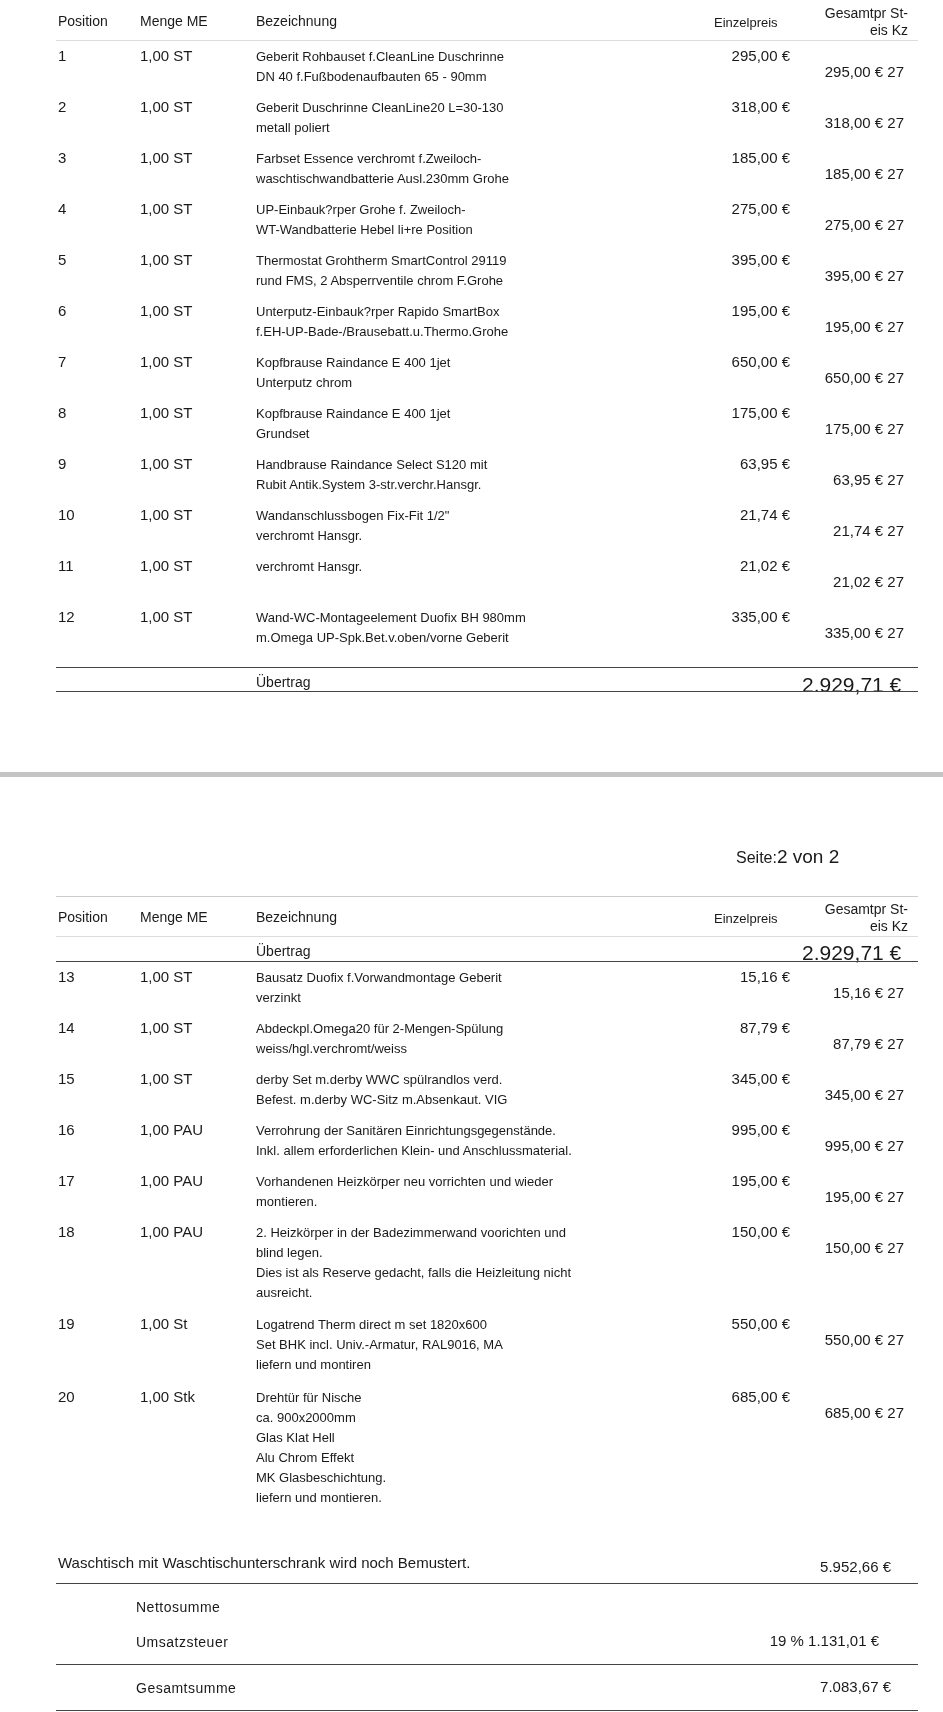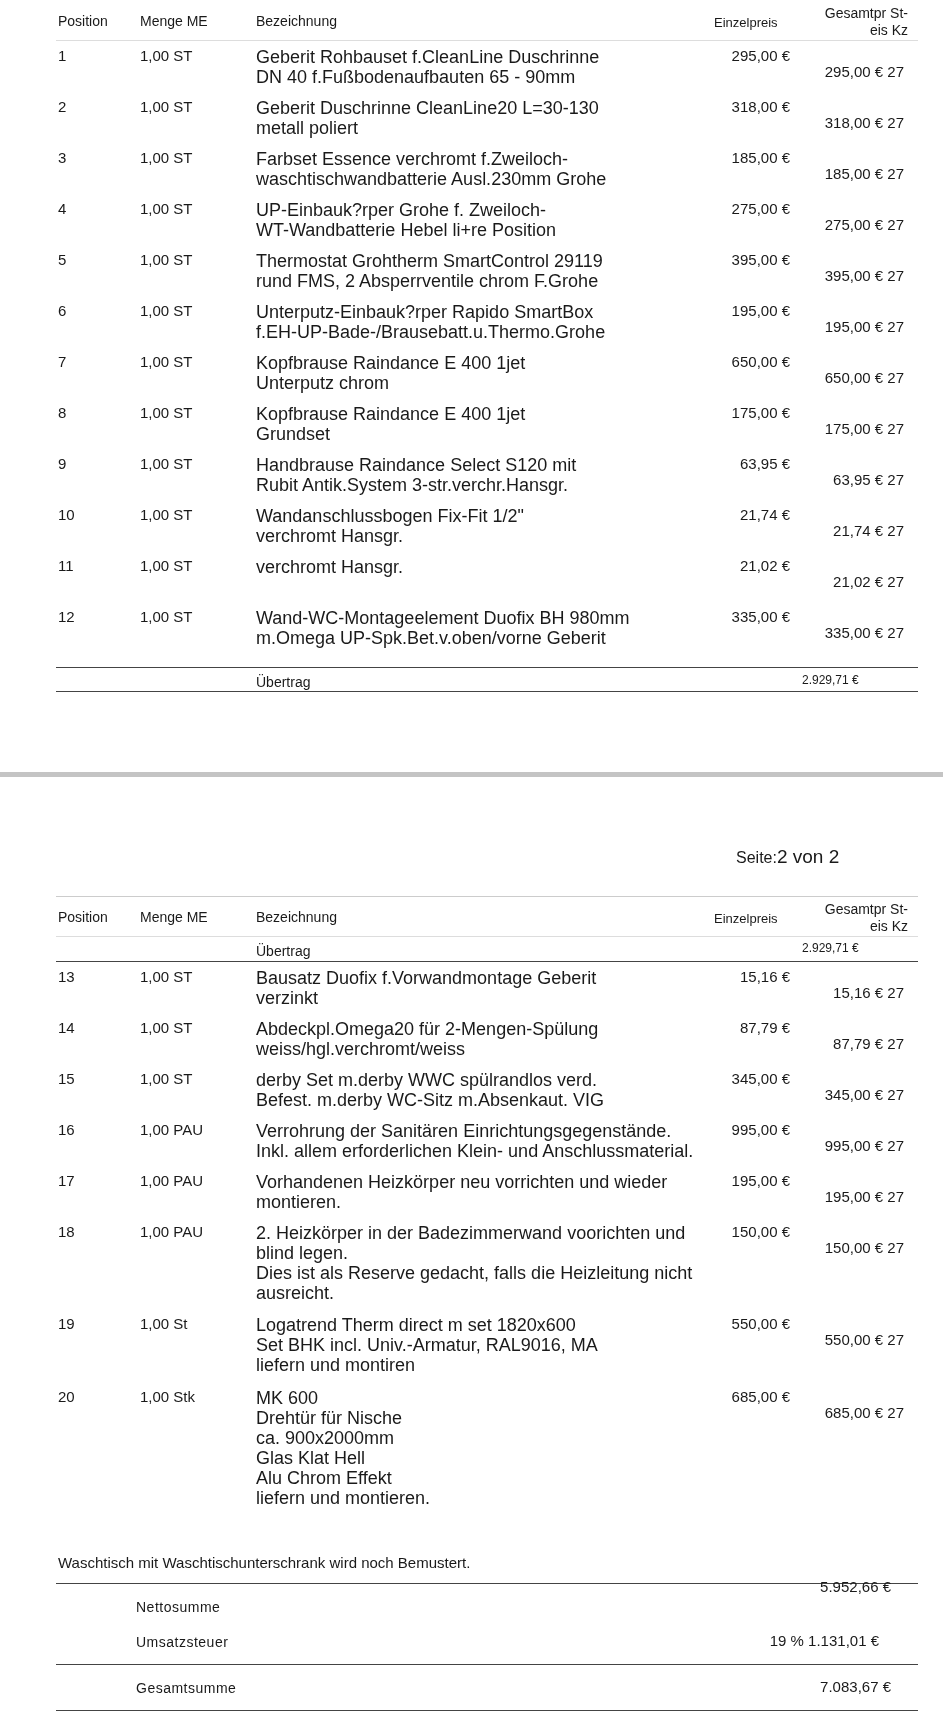--- a/index.html
+++ b/index.html
@@ -16,29 +16,29 @@
   .hdr span { position: absolute; font-size: 14px; }
   .h-pos { left: 2px; bottom: 11px; }
   .h-menge { left: 84px; bottom: 11px; }
   .h-bez { left: 200px; bottom: 11px; }
   .h-einzel { left: 658px; bottom: 10px; font-size: 13px !important; }
   .h-gesamt { left: 752px; bottom: 1px; font-size: 13px !important; text-align: right; line-height: 17px; width: 100px; }
 
   .row { position: absolute; left: 56px; width: 862px; font-size: 15px; }
   .c-pos { position: absolute; left: 2px; top: 0; }
   .c-menge { position: absolute; left: 84px; top: 0; width: 132px; }
-  .c-bez { position: absolute; left: 200px; top: 0; width: 470px; line-height: 20px; font-size: 18px; }
+  .c-bez { position: absolute; left: 200px; top: 0; width: 470px; line-height: 20px; font-size: 13px; }
   .c-bez div { white-space: nowrap; }
   .c-einzel { position: absolute; right: 128px; top: 0; text-align: right; white-space: nowrap; }
   .c-gesamt { position: absolute; right: 14px; top: 16px; text-align: right; white-space: nowrap; }
 
   .rule { position: absolute; left: 56px; width: 862px; height: 0; border-top: 1.5px solid #444; }
   .rule-light { border-top: 1px solid #cccccc; }
   .uebertrag { position: absolute; left: 256px; font-size: 14px; }
-  .uebertrag-val { position: absolute; left: 802px; font-size: 12px; }
+  .uebertrag-val { position: absolute; left: 802px; font-size: 21px; }
 
   .seite { position: absolute; left: 736px; top: 68px; font-size: 16px; }
   .note { position: absolute; left: 58px; font-size: 15px; }
   .sum-label { position: absolute; left: 136px; font-size: 14px; letter-spacing: 0.5px; }
   .sum-val { position: absolute; right: 52px; font-size: 15px; text-align: right; white-space: nowrap; }
 </style>
 </head>
 <body>
 
 <div class="page page1">
@@ -262,35 +262,35 @@
           <div>Set BHK incl. Univ.-Armatur, RAL9016, MA</div>
           <div>liefern und montiren</div>
         </div>
         <span class="c-einzel">550,00 €</span>
         <span class="c-gesamt">550,00 € 27</span>
       </div>
       <div class="row" style="top: 610px;">
         <span class="c-pos">20</span>
         <span class="c-menge">1,00 Stk</span>
         <div class="c-bez">
-          <div>MK 600</div>
           <div>Drehtür für Nische</div>
           <div>ca. 900x2000mm</div>
           <div>Glas Klat Hell</div>
           <div>Alu Chrom Effekt</div>
+          <div>MK Glasbeschichtung.</div>
           <div>liefern und montieren.</div>
         </div>
         <span class="c-einzel">685,00 €</span>
         <span class="c-gesamt">685,00 € 27</span>
       </div>
     </div>
 
   <div class="note" style="top:776px;">Waschtisch mit Waschtischunterschrank wird noch Bemustert.</div>
   <div class="rule" style="top:805px;"></div>
   <span class="sum-label" style="top:821px;">Nettosumme</span>
-  <span class="sum-val" style="top:800px;margin-left:27px;">5.952,66 €</span>
+  <span class="sum-val" style="top:780px;margin-left:27px;">5.952,66 €</span>
   <span class="sum-label" style="top:856px;">Umsatzsteuer</span>
   <span class="sum-val" style="top:854px; right:64px;">19 % 1.131,01 €</span>
   <div class="rule" style="top:886px;"></div>
   <span class="sum-label" style="top:902px;">Gesamtsumme</span>
   <span class="sum-val" style="top:900px;">7.083,67 €</span>
   <div class="rule" style="top:932px; border-top-width:1px;"></div>
 </div>
 
 </body></html>

